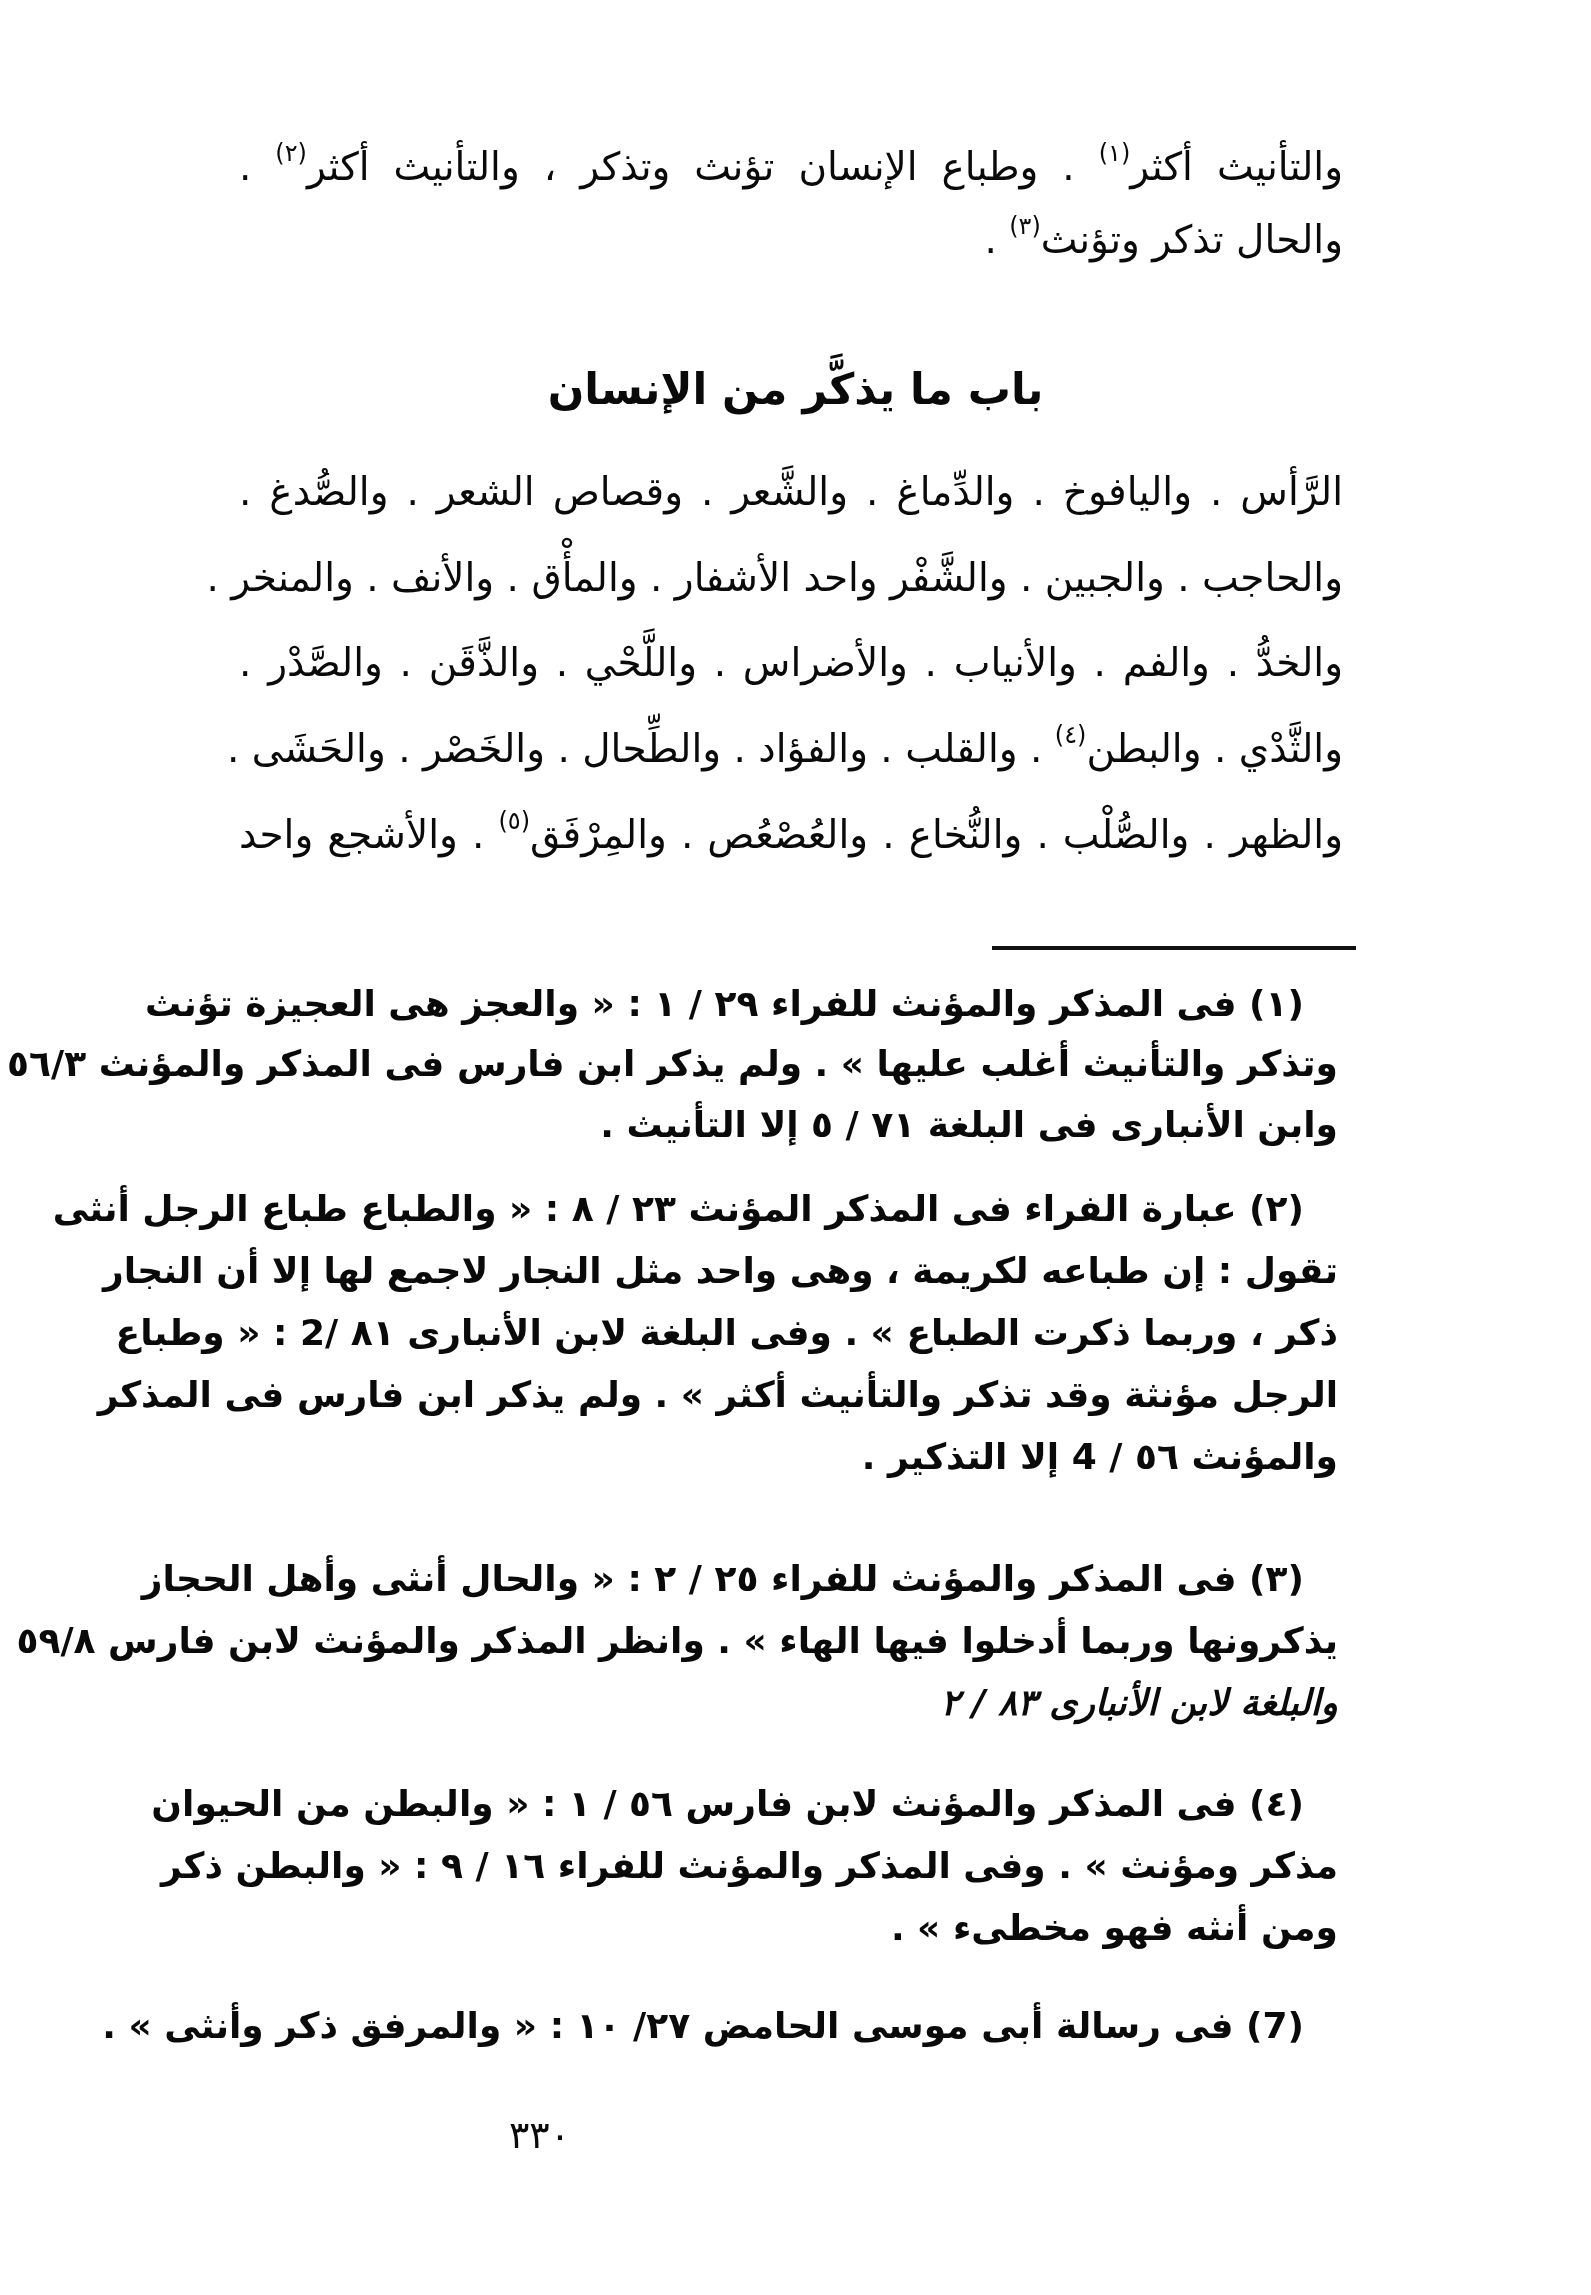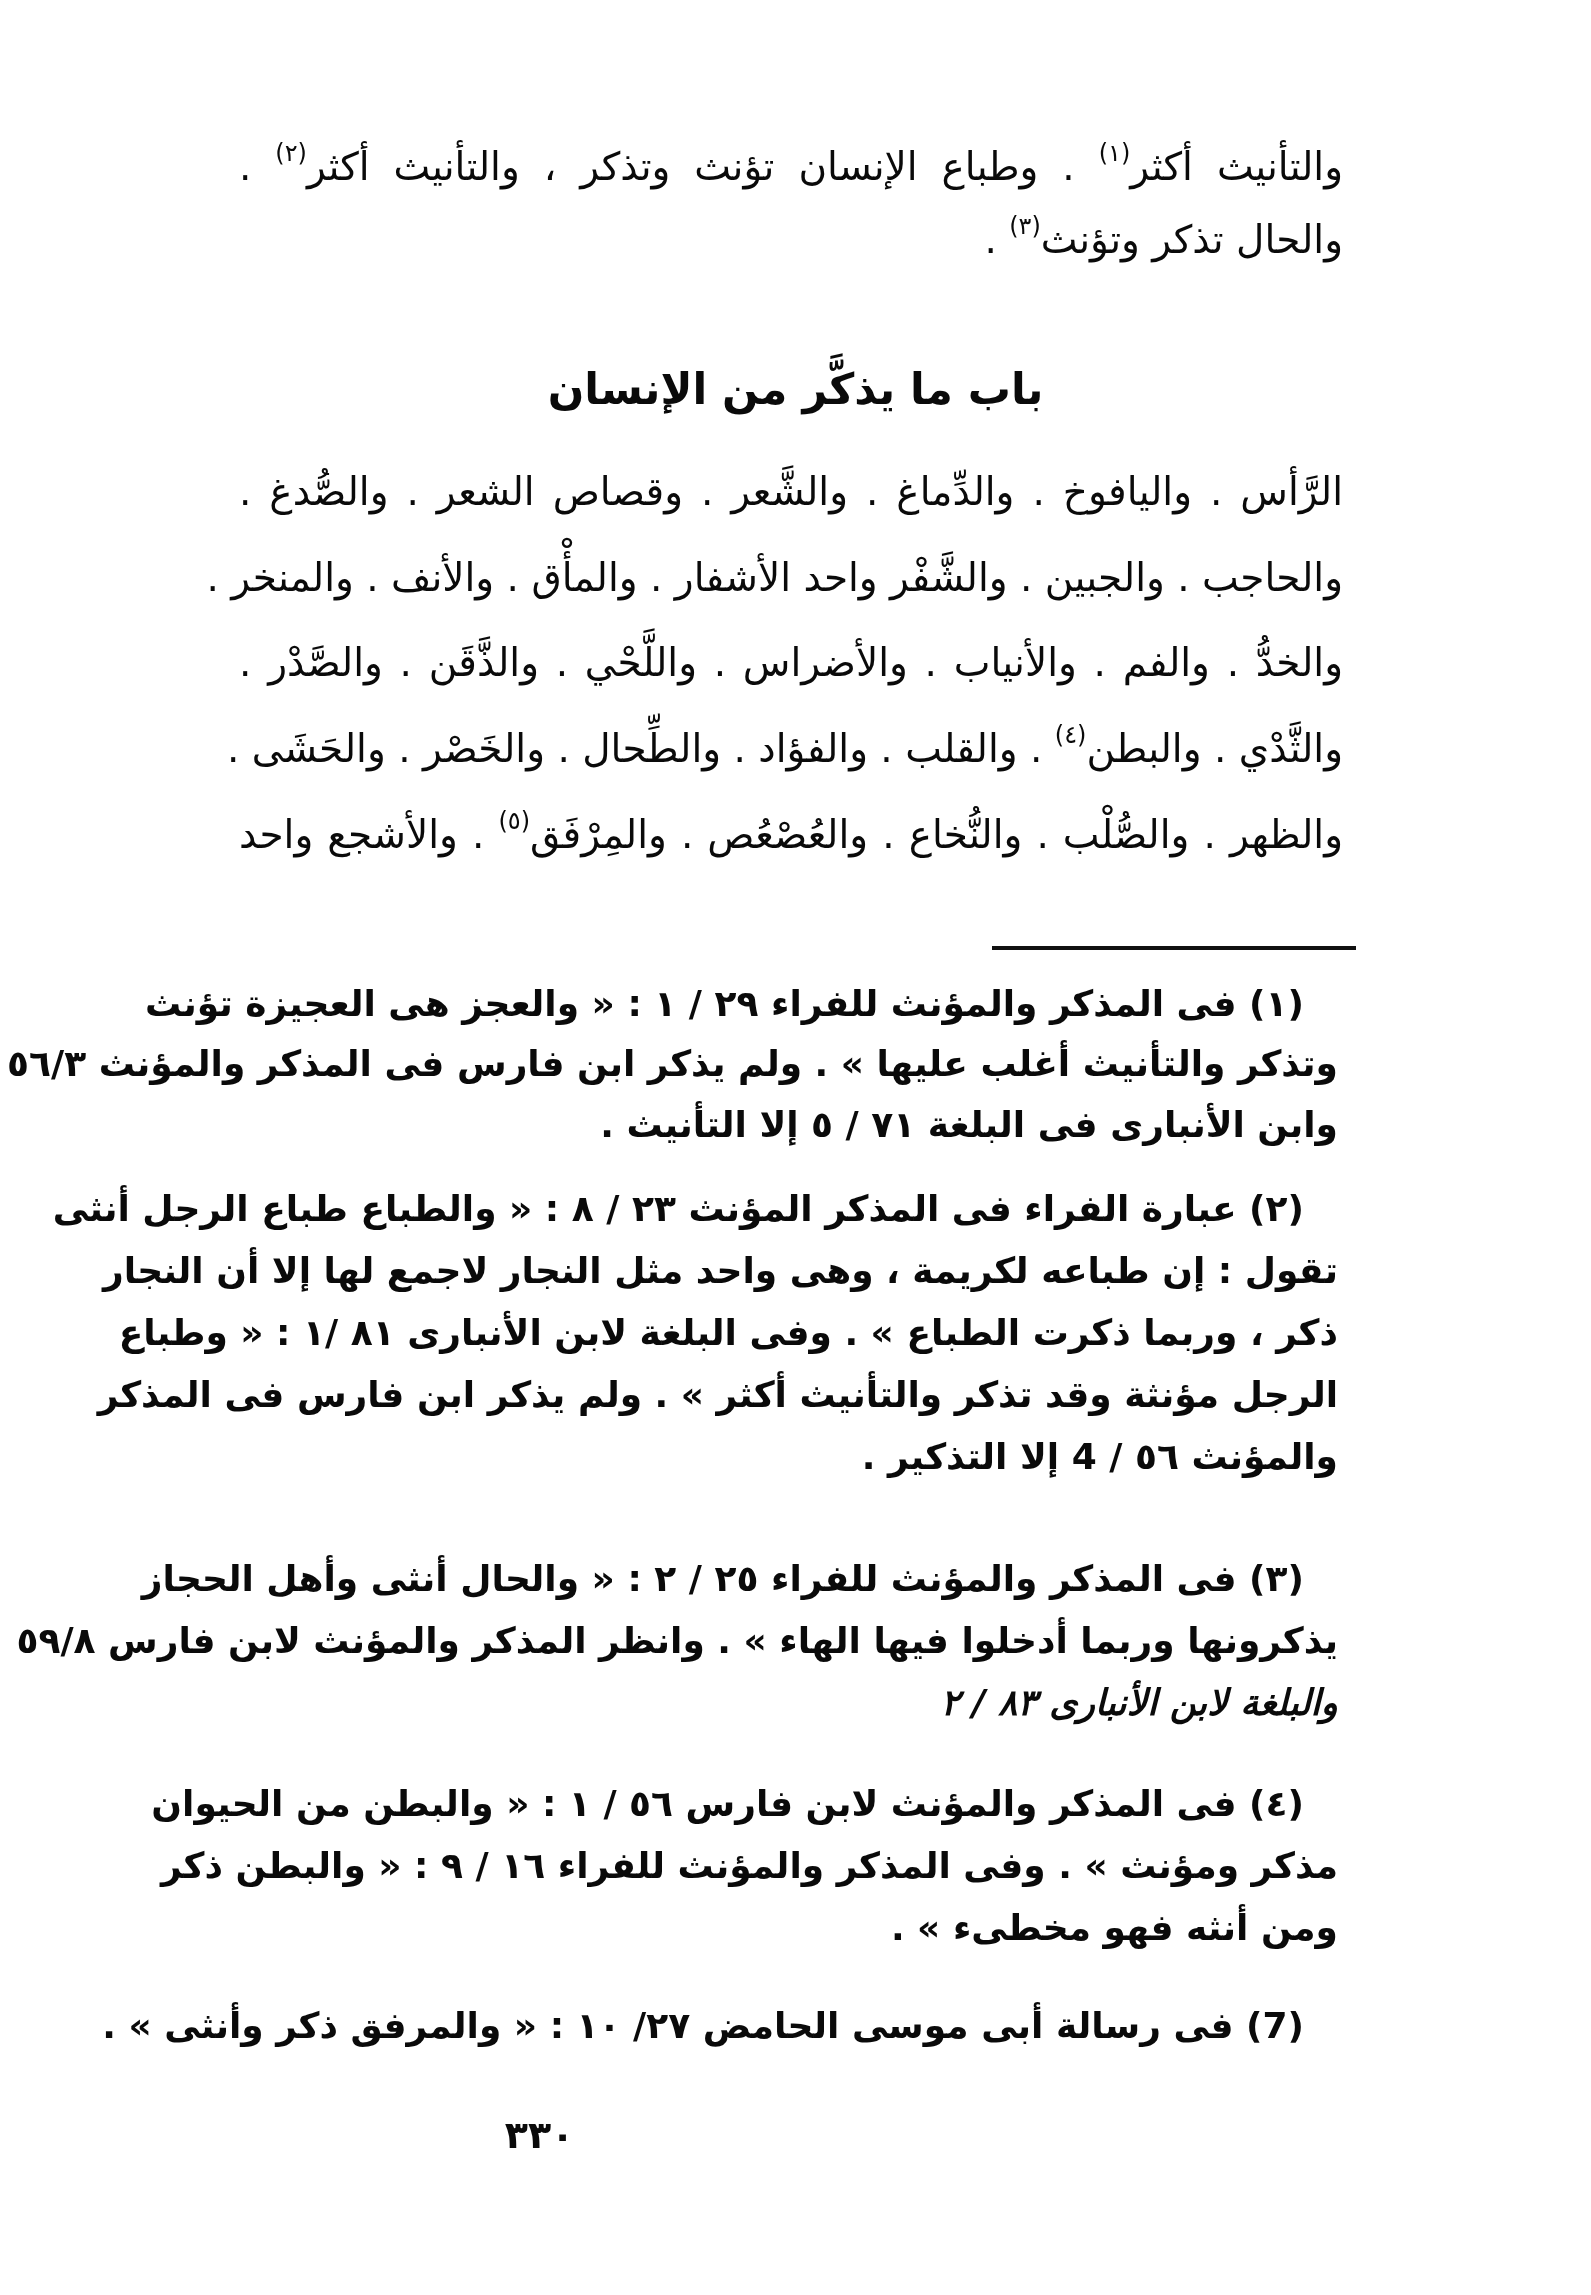--- a/index.html
+++ b/index.html
@@ -26,21 +26,21 @@
   }
   .fn-line {
     position: absolute; right: 253px; width: 1104px;
     font-size: 36px; line-height: 48px; font-weight: bold;
     text-align: justify; text-align-last: justify; white-space: nowrap;
   }
   .fn-line.first { right: 287px; width: 1065px; }
   .fn-line.short { text-align-last: right; }
   .page-number {
     position: absolute; left: 488px; top: 2113px; width: 103px;
-    font-size: 38px; font-weight: bold; text-align: center;
+    font-size: 38px; font-weight: normal; text-align: center;
   }
 </style>
 </head>
 <body>
 
 <div class="page">
 
   <div class="body-line rtl" style="top:141px;">
     <span>والتأنيث أكثر</span><sup class="fn">(١)</sup>
     <span>. وطباع الإنسان تؤنث وتذكر ، والتأنيث أكثر</span><sup class="fn">(٢)</sup>
@@ -66,21 +66,21 @@
   </div>
 
   <div class="divider"></div>
 
   <div class="fn-line rtl first" style="top:980px;">(١) فى المذكر والمؤنث للفراء ٢٩ / ١ : « والعجز هى العجيزة تؤنث</div>
   <div class="fn-line rtl" style="top:1040px;">وتذكر والتأنيث أغلب عليها » . ولم يذكر ابن فارس فى المذكر والمؤنث ٥٦/٣</div>
   <div class="fn-line rtl short" style="top:1101px;">وابن الأنبارى فى البلغة ٧١ / ٥ إلا التأنيث .</div>
 
   <div class="fn-line rtl first" style="top:1185px;">(٢) عبارة الفراء فى المذكر المؤنث ٢٣ / ٨ : « والطباع طباع الرجل أنثى</div>
   <div class="fn-line rtl" style="top:1247px;">تقول : إن طباعه لكريمة ، وهى واحد مثل النجار لاجمع لها إلا أن النجار</div>
-  <div class="fn-line rtl" style="top:1309px;">ذكر ، وربما ذكرت الطباع » . وفى البلغة لابن الأنبارى ٨١ /١ : « وطباع</div>
+  <div class="fn-line rtl" style="top:1309px;">ذكر ، وربما ذكرت الطباع » . وفى البلغة لابن الأنبارى ٨١ /2 : « وطباع</div>
   <div class="fn-line rtl" style="top:1371px;">الرجل مؤنثة وقد تذكر والتأنيث أكثر » . ولم يذكر ابن فارس فى المذكر</div>
   <div class="fn-line rtl short" style="top:1433px;">والمؤنث ٥٦ / 4 إلا التذكير .</div>
 
   <div class="fn-line rtl first" style="top:1555px;">(٣) فى المذكر والمؤنث للفراء ٢٥ / ٢ : « والحال أنثى وأهل الحجاز</div>
   <div class="fn-line rtl" style="top:1617px;">يذكرونها وربما أدخلوا فيها الهاء » . وانظر المذكر والمؤنث لابن فارس ٥٩/٨</div>
   <div class="fn-line rtl short" style="top:1679px;font-style:italic;">والبلغة لابن الأنبارى ٨٣ / ٢</div>
 
   <div class="fn-line rtl first" style="top:1780px;">(٤) فى المذكر والمؤنث لابن فارس ٥٦ / ١ : « والبطن من الحيوان</div>
   <div class="fn-line rtl" style="top:1842px;">مذكر ومؤنث » . وفى المذكر والمؤنث للفراء ١٦ / ٩ : « والبطن ذكر</div>
   <div class="fn-line rtl short" style="top:1904px;">ومن أنثه فهو مخطىء » .</div>

